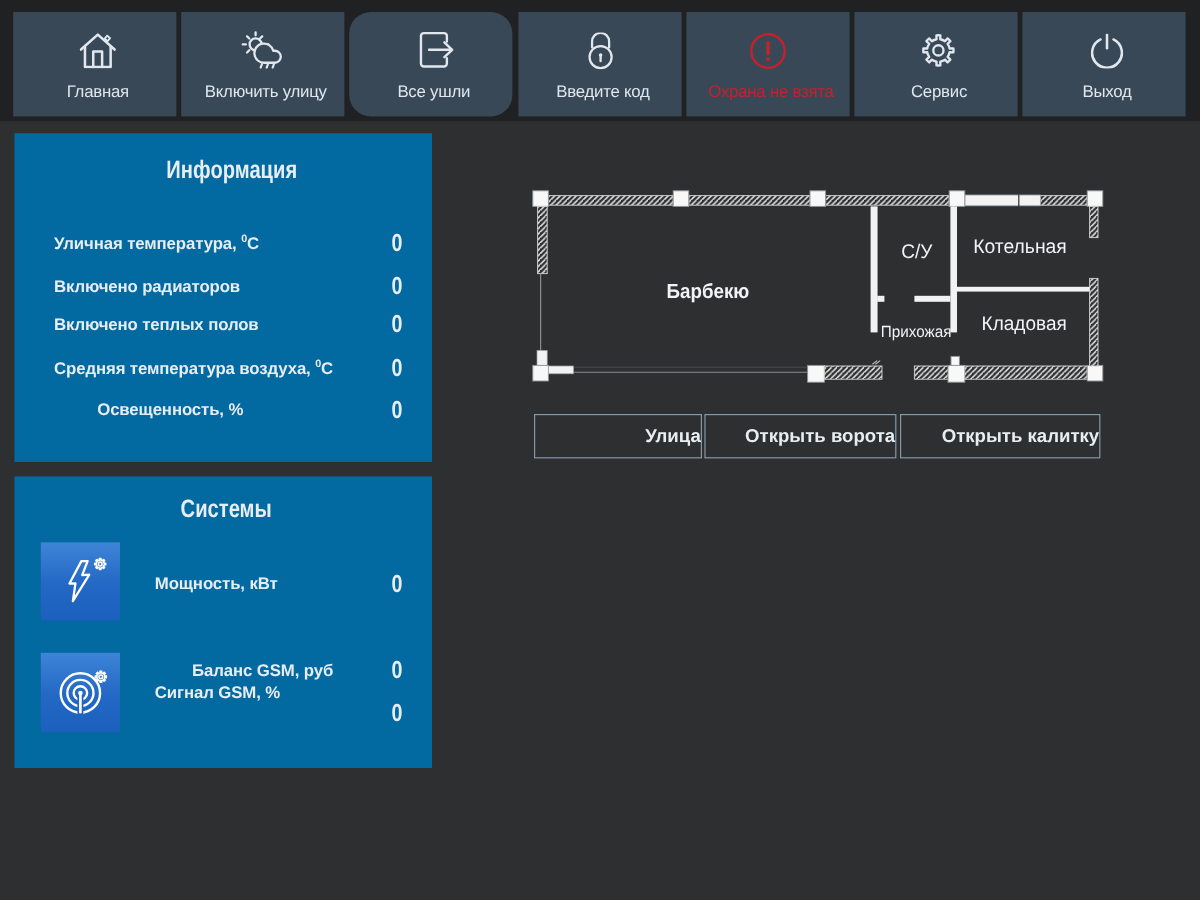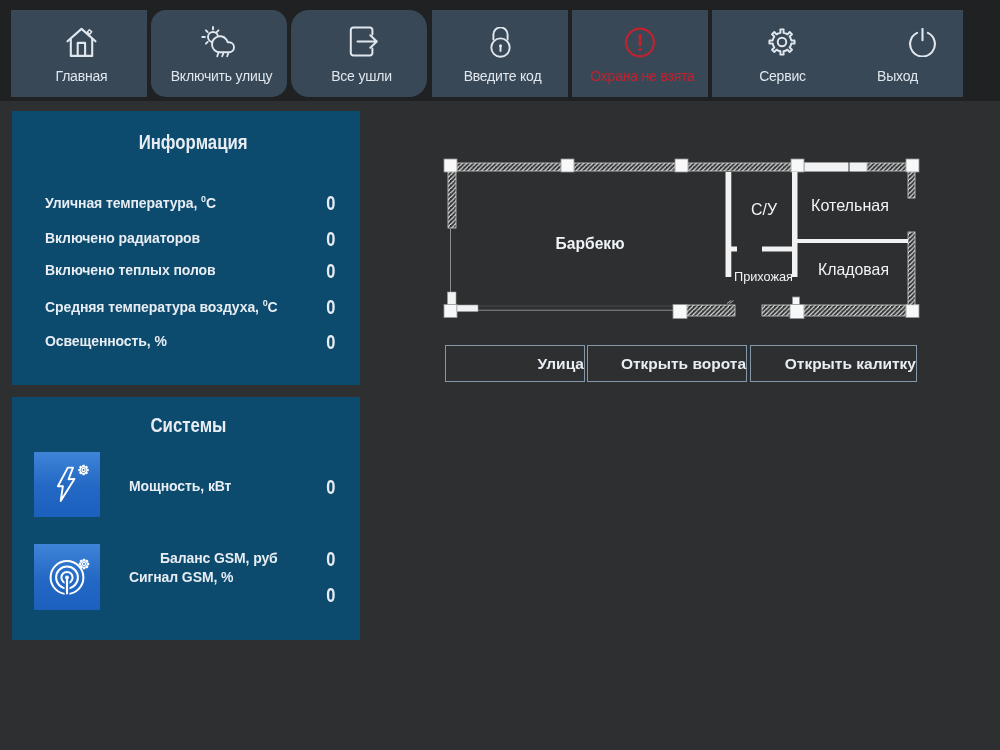--- a/index.html
+++ b/index.html
@@ -2,21 +2,21 @@
 <html><head>
 <meta charset="utf-8">
 <style>
   html,body{margin:0;padding:0;}
   body{width:1000px;height:750px;background:#2d2f30;font-family:"Liberation Sans",sans-serif;overflow:hidden;position:relative;}
   .topstrip{position:absolute;left:0;top:0;width:1000px;height:101px;background:#1f2122;}
   .tbtn{position:absolute;top:10px;width:136px;height:87px;background:#394857;color:#e0e7ee;}
   .tbtn .lab{position:absolute;left:0;right:0;top:58px;padding-left:5px;font-size:14px;font-weight:400;letter-spacing:-0.2px;text-align:center;}
   .tbtn.red .lab{color:#c2212e;}
   .tico{position:absolute;}
-  .panel{position:absolute;left:12px;width:348px;background:#0c4a6e;color:#e7edf2;}
+  .panel{position:absolute;left:12px;width:348px;background:#0369a1;color:#e7edf2;}
   .ptitle{position:absolute;left:0;right:0;text-align:center;font-size:21px;font-weight:700;}
   .ptitle span{display:inline-block;transform:scaleX(0.8);}
   .irow .l{position:absolute;left:33px;font-size:14px;font-weight:700;letter-spacing:-0.1px;white-space:nowrap;}
   .irow .v{position:absolute;right:25px;font-size:20.5px;font-weight:700;}
   .irow .v i{display:inline-block;transform:scaleX(0.8);transform-origin:100% 50%;font-style:normal;}
   sup{font-size:9px;}
   .sysicon{position:absolute;left:22px;width:66px;background:linear-gradient(180deg,#3e84d8 0%,#2268c4 55%,#1c60be 100%);}
   .sysicon svg{position:absolute;left:0;top:0;}
   .bbtn{position:absolute;top:345px;height:37px;border:1px solid #8598a9;color:#e7edf2;font-size:15.5px;font-weight:700;text-align:center;box-sizing:border-box;}
   .bbtn span{position:absolute;left:0;right:0;top:9px;text-align:right;}
@@ -30,21 +30,21 @@
   <div class="lab">Главная</div>
 </div>
 
 <svg class="tico" style="left:66px;top:27px;" width="31" height="30" viewBox="0 0 31 30" fill="none" stroke="#e0e7ee" stroke-width="2.1" stroke-linecap="round" stroke-linejoin="round">
   <path d="M1.5 14.3 L15.5 1.9 L29.5 14.3"></path>
   <path d="M4.8 12 V28.9 H26.2 V12"></path>
   <path d="M11.7 28.9 V15.9 H19.1 V28.9"></path>
   <rect x="21.9" y="3.4" width="3.2" height="3.2" stroke-width="1.5" transform="rotate(41 23.5 5)"></rect>
 </svg>
 
-<div class="tbtn" style="left:151px;border-radius:15px;">
+<div class="tbtn" style="left:151px;">
   <div class="lab">Включить улицу</div>
 </div>
 
 <svg class="tico" style="left:200px;top:25px;" width="36" height="33" viewBox="0 0 36 33" fill="none" stroke="#e0e7ee" stroke-width="1.9" stroke-linecap="round" stroke-linejoin="round">
   <circle cx="13" cy="12" r="5"></circle>
   <path d="M13 1.9 V4.4 M5.9 5.3 L7.7 7.1 M2.3 12 H4.9 M5.9 18.7 L7.7 16.9 M18.5 5.3 L16.7 7.1 M21.1 12 H23.7"></path>
   <g transform="translate(11,7.3)">
     <path d="M18 10 h-1.26 A8 8 0 1 0 9 20 h9 a5 5 0 0 0 0 -10 z" fill="#394857"></path>
   </g>
   <path d="M18.3 28.4 l-1.1 2.9 M23.3 28.4 l-1.1 2.9 M28.3 28.4 l-1.1 2.9" stroke-width="1.8"></path>
@@ -82,21 +82,21 @@
 
 <div class="tbtn" style="left:712px;">
   <div class="lab">Сервис</div>
 </div>
 
 <svg class="tico" style="left:766px;top:26px;" width="32" height="32" viewBox="0 0 36 36" fill="none" stroke="#e0e7ee" stroke-width="2.2" stroke-linejoin="round">
   <path d="M16.26,7.54 L16.16,3.92 A14.20,14.20 0 0 1 19.84,3.92 L19.74,7.54 A10.60,10.60 0 0 1 24.16,9.38 L26.65,6.74 A14.20,14.20 0 0 1 29.26,9.35 L26.62,11.84 A10.60,10.60 0 0 1 28.46,16.26 L32.08,16.16 A14.20,14.20 0 0 1 32.08,19.84 L28.46,19.74 A10.60,10.60 0 0 1 26.62,24.16 L29.26,26.65 A14.20,14.20 0 0 1 26.65,29.26 L24.16,26.62 A10.60,10.60 0 0 1 19.74,28.46 L19.84,32.08 A14.20,14.20 0 0 1 16.16,32.08 L16.26,28.46 A10.60,10.60 0 0 1 11.84,26.62 L9.35,29.26 A14.20,14.20 0 0 1 6.74,26.65 L9.38,24.16 A10.60,10.60 0 0 1 7.54,19.74 L3.92,19.84 A14.20,14.20 0 0 1 3.92,16.16 L7.54,16.26 A10.60,10.60 0 0 1 9.38,11.84 L6.74,9.35 A14.20,14.20 0 0 1 9.35,6.74 L11.84,9.38 A10.60,10.60 0 0 1 16.26,7.54 Z"></path>
   <circle cx="18" cy="18" r="4.8"></circle>
 </svg>
 
-<div class="tbtn" style="left:827px;">
+<div class="tbtn" style="left:852px;">
   <div class="lab">Выход</div>
 </div>
 
 <svg class="tico" style="left:909px;top:28px;" width="27" height="29" viewBox="0 0 27 29" fill="none" stroke="#e0e7ee" stroke-width="2.1" stroke-linecap="round">
   <path d="M8.1 4.9 a12.4 12.4 0 1 0 10.8 0"></path>
   <path d="M13.5 0.9 V12.2"></path>
 </svg>
 
 <div class="panel" style="top:111px;height:274px;">
 
@@ -116,21 +116,21 @@
       <span class="l" style="top:151px;">Включено теплых полов</span>
       <span class="v" style="top:148px;"><i>0</i></span>
     </div>
 
   <div class="irow">
       <span class="l" style="top:187px;">Средняя температура воздуха, <sup>0</sup>С</span>
       <span class="v" style="top:184px;"><i>0</i></span>
     </div>
 
   <div class="irow">
-      <span class="l" style="top:222px;">Освещенность, %</span>
+      <span class="l" style="top:222px;margin-left:36px;">Освещенность, %</span>
       <span class="v" style="top:219px;"><i>0</i></span>
     </div>
 </div>
 
 <div class="panel" style="top:397px;height:243px;">
 
   <div class="ptitle" style="top:16px;left:4px;"><span>Системы</span></div>
 
   <div class="sysicon" style="top:55px;height:65px;">
     <svg width="66" height="65" viewBox="0 0 66 65" fill="none" stroke="#fff" stroke-width="1.9" stroke-linejoin="round">

